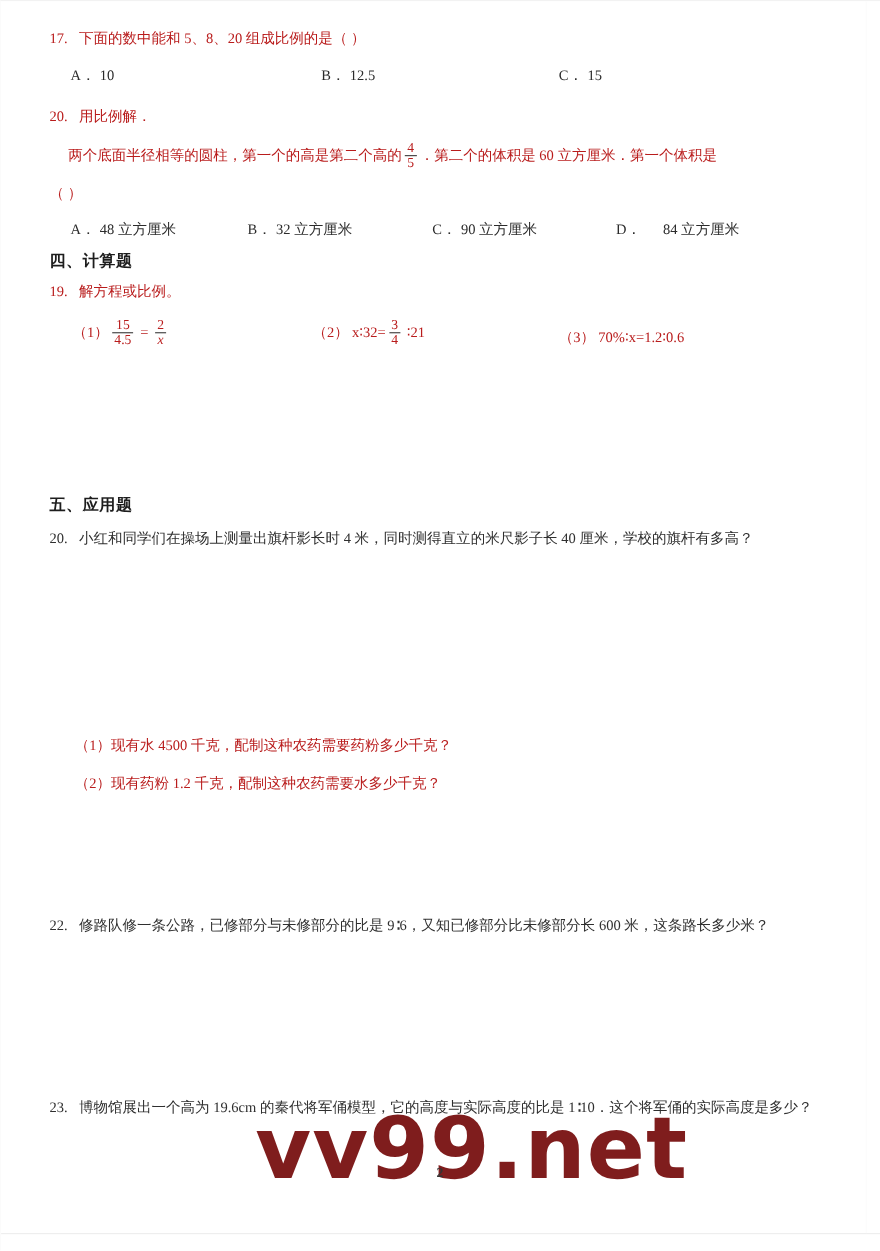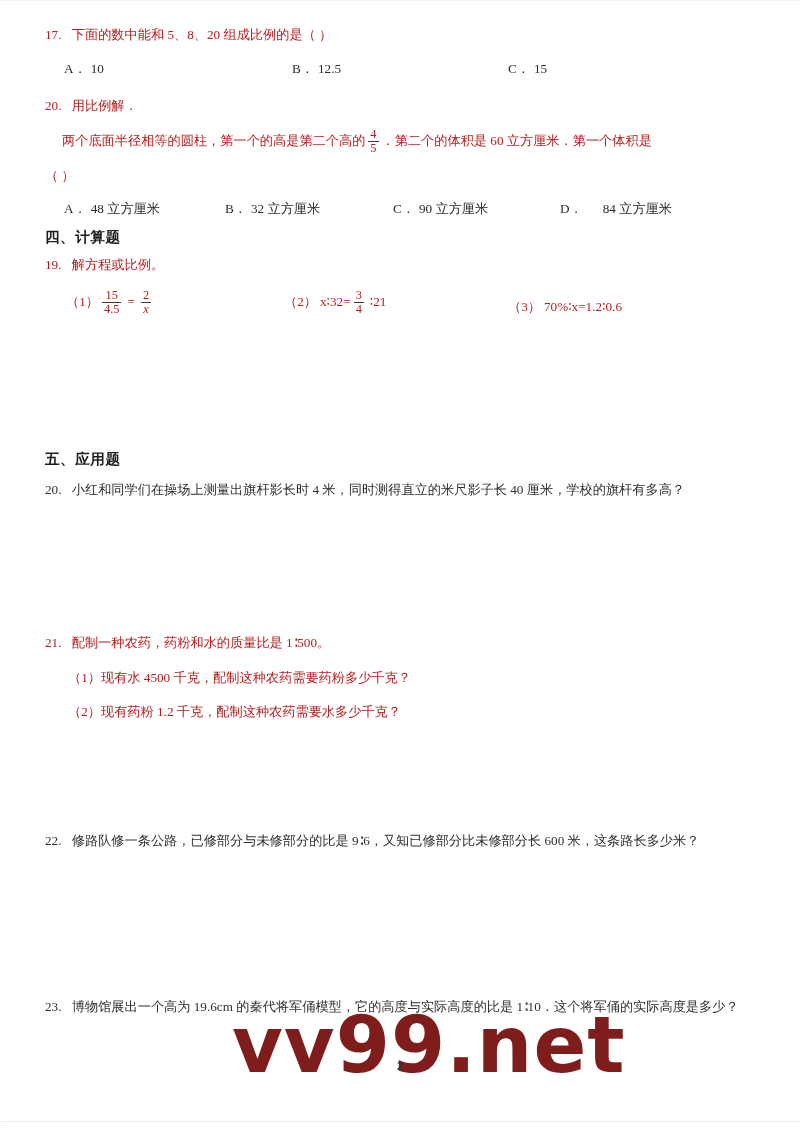--- a/index.html
+++ b/index.html
@@ -193,24 +193,20 @@
     <span>（3）</span><span style="margin-left:3px;">70%∶x=1.2∶0.6</span>
   </div>
 
   <div class="blk sec-head" style="left:45px; top:450px;">五、应用题</div>
 
   <div class="blk qwrap" style="left:45px; top:473px; width:700px;">
     <span class="num">20.</span>
     <span style="margin-left:7px;">小红和同学们在操场上测量出旗杆影长时 4 米，同时测得直立的米尺影子长 40 厘米，学校的旗杆有多高？</span>
   </div>
 
-  <div class="blk qline" style="left:45px; top:633px;">
-    <span class="num">21.</span>
-    <span style="margin-left:7px;">配制一种农药，药粉和水的质量比是 1∶500。</span>
-  </div>
   <div class="blk qline" style="left:68px; top:668px;">（1）现有水 4500 千克，配制这种农药需要药粉多少千克？</div>
   <div class="blk qline" style="left:68px; top:702px;">（2）现有药粉 1.2 千克，配制这种农药需要水多少千克？</div>
 
   <div class="blk qwrap" style="left:45px; top:824px; width:700px;">
     <span class="num">22.</span>
     <span style="margin-left:7px;">修路队修一条公路，已修部分与未修部分的比是 9∶6，又知已修部分比未修部分长 600 米，这条路长多少米？</span>
   </div>
 
   <div class="blk qwrap" style="left:45px; top:990px; width:700px;">
     <span class="num">23.</span>

